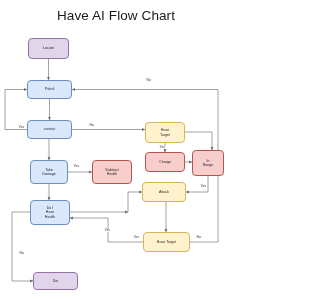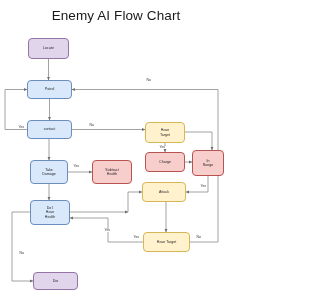--- a/index.html
+++ b/index.html
@@ -64,21 +64,21 @@
     padding: 0 0.5px;
     white-space: nowrap;
     line-height: 1;
   }
 </style>
 </head>
 <body>
 
 <div id="canvas">
 
-  <div id="title">Enemy AI Flow Chart</div>
+  <div id="title">Have AI Flow Chart</div>
 
   <svg id="edges" viewBox="0 0 232 299" xmlns="http://www.w3.org/2000/svg">
     <defs>
       <marker id="arrow" markerWidth="5" markerHeight="5" refX="4.2" refY="2" orient="auto" markerUnits="strokeWidth">
         <path d="M0,0 L4.4,2 L0,4 z" fill="#6e6e6e"></path>
       </marker>
     </defs>
     <g stroke="#8c8c8c" stroke-width="0.8" fill="none" marker-end="url(#arrow)">
 
       <path d="M48.5,59 L48.5,80"></path>

